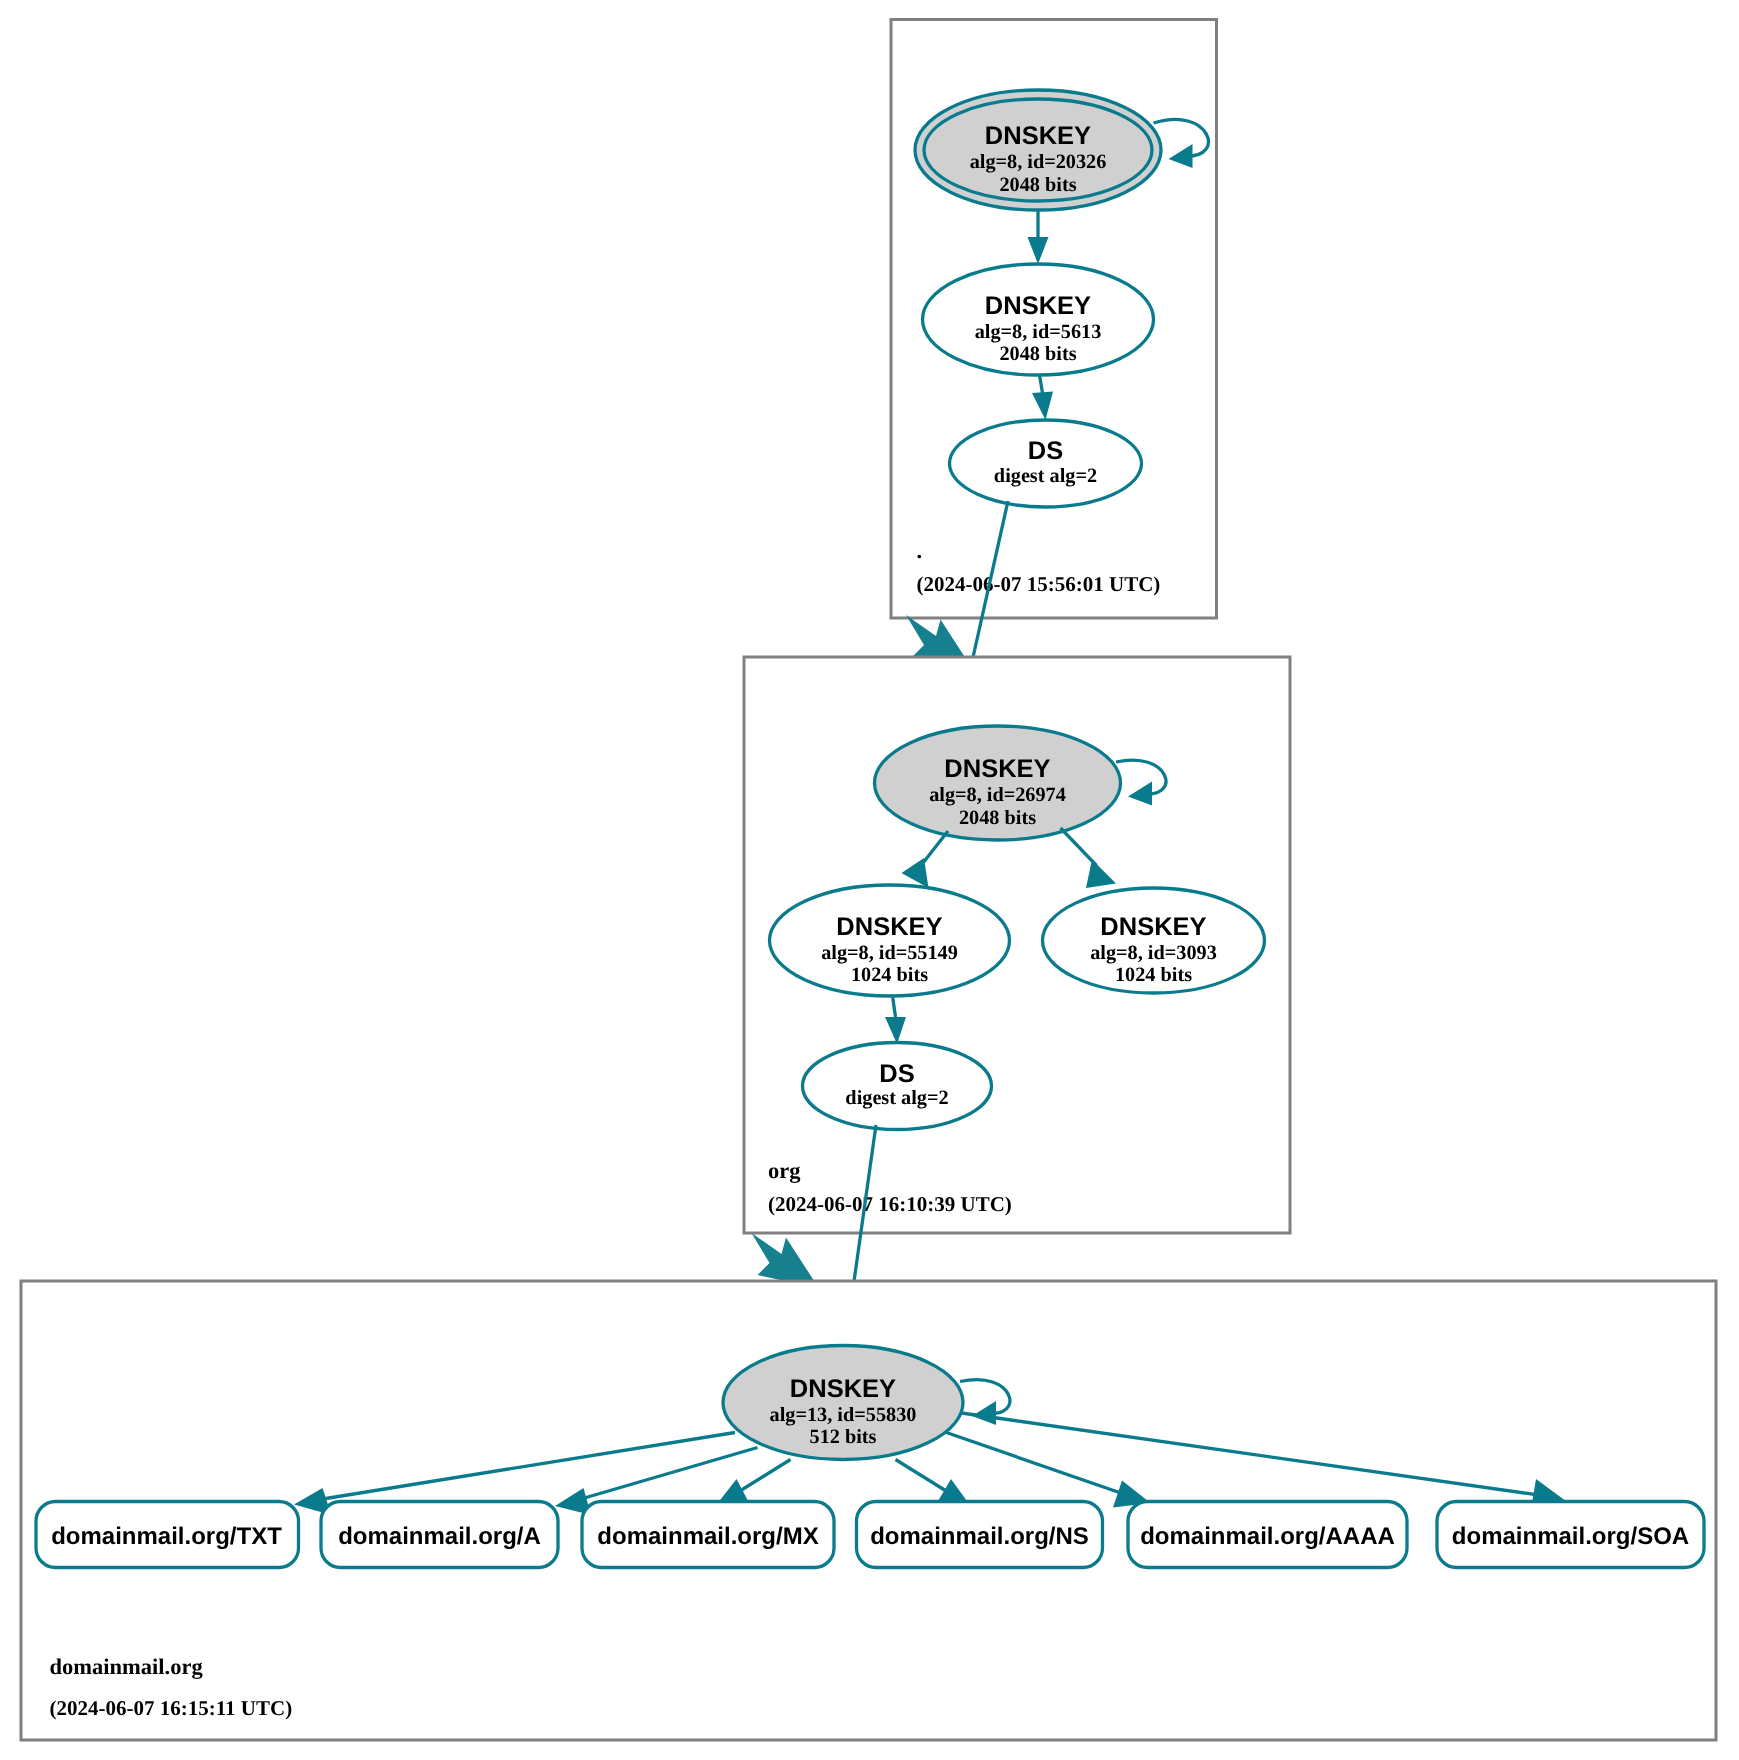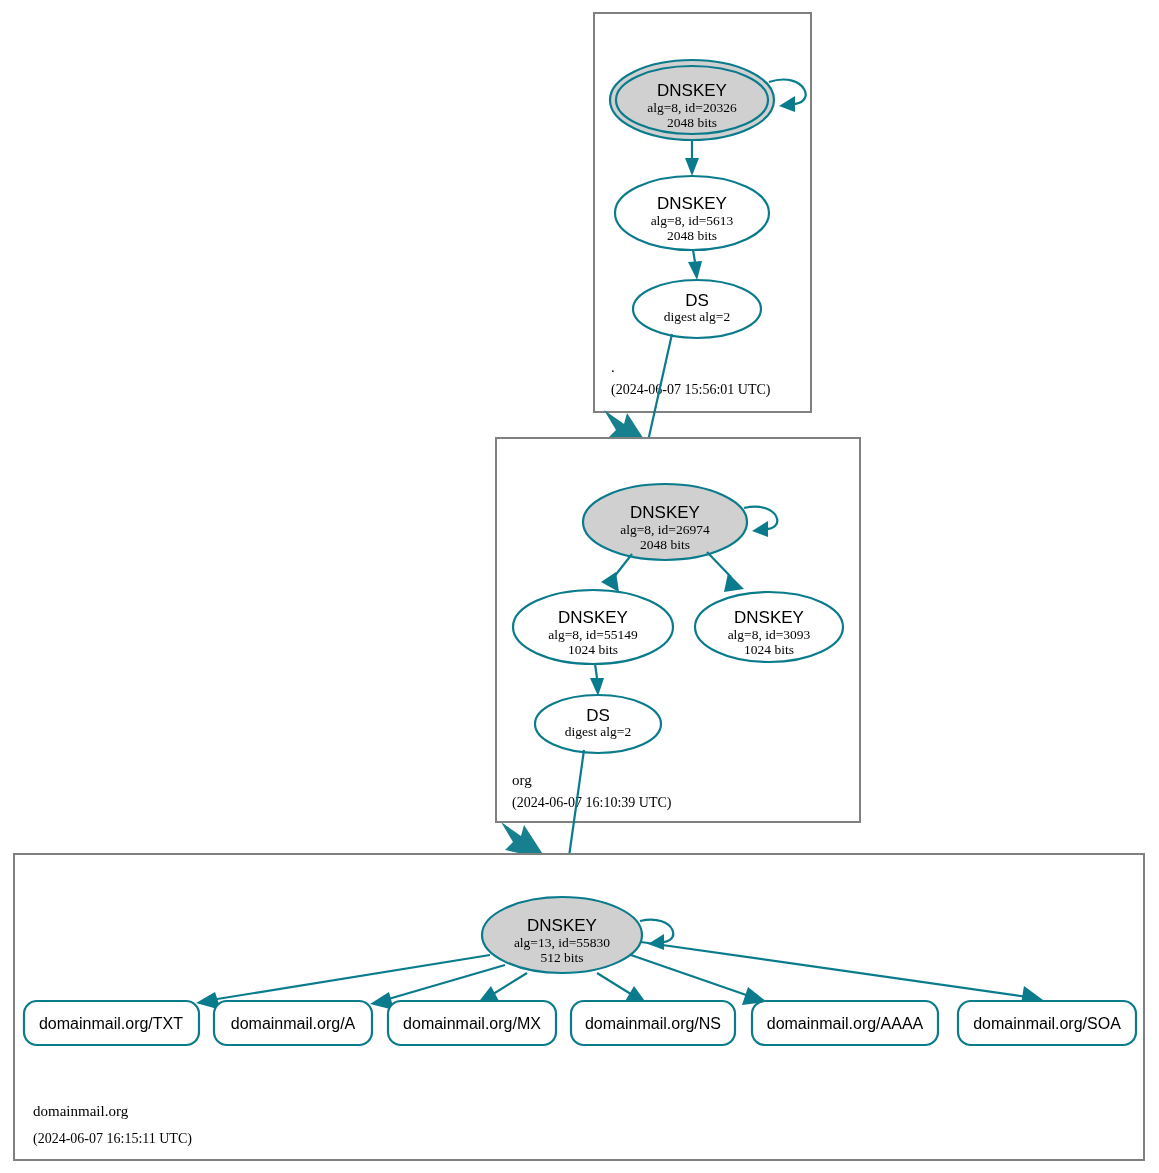--- a/index.html
+++ b/index.html
@@ -10,20 +10,21 @@
   body {
     width: 1159px;
     height: 1173px;
     font-family: "Liberation Sans", sans-serif;
     overflow: hidden;
   }
   #diagram-root {
     position: relative;
     width: 1159px;
     height: 1173px;
+    font-weight: bold;
   }
   svg#dnssec-graph {
     display: block;
     width: 1159px;
     height: 1173px;
   }
   .zone-box {
     fill: #ffffff;
     stroke: #808080;
     stroke-width: 2;

